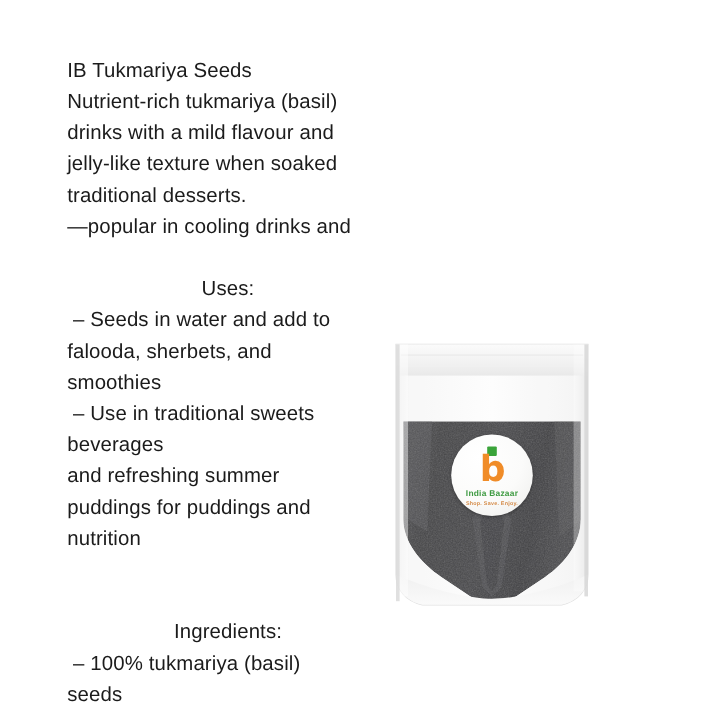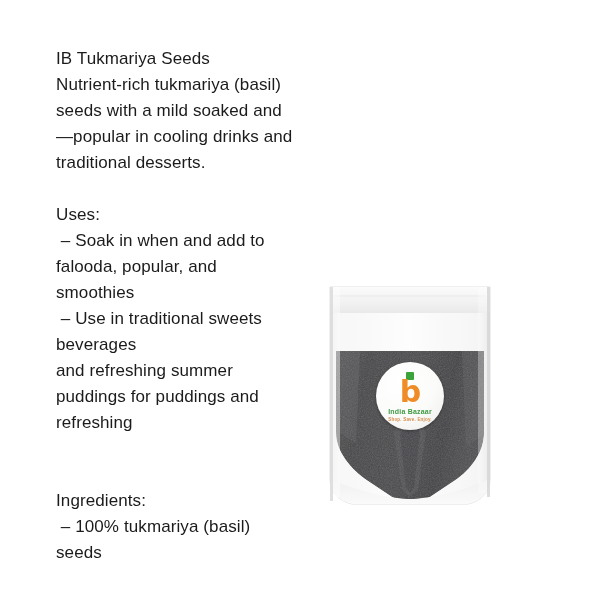--- a/index.html
+++ b/index.html
@@ -43,20 +43,21 @@
   .para-line {
     display: block;
     white-space: pre-wrap;
   }
 
   .spacer-1 { height: 26px; }
   .spacer-2 { height: 52px; }
 
   .section-head {
     display: block;
+    text-align: center;
   }
 
   .bullet-line {
     display: block;
     white-space: pre-wrap;
   }
 
   
   .product-photo {
     position: absolute;
@@ -151,37 +152,38 @@
 </head>
 <body>
 
 <div class="page">
 
   <div class="desc-column">
 
     <div class="para">
       <span class="para-line">IB Tukmariya Seeds</span>
       <span class="para-line">Nutrient-rich tukmariya (basil)</span>
-      <span class="para-line">seeds with a mild soaked and</span>
+      <span class="para-line">drinks with a mild flavour and</span>
+      <span class="para-line">jelly-like texture when soaked</span>
+      <span class="para-line">traditional desserts.</span>
       <span class="para-line">—popular in cooling drinks and</span>
-      <span class="para-line">traditional desserts.</span>
     </div>
 
     <div class="spacer-1"></div>
 
     <div class="para">
       <span class="section-head">Uses:</span>
-      <span class="bullet-line"> – Soak in when and add to</span>
-      <span class="bullet-line">falooda, popular, and</span>
+      <span class="bullet-line"> – Seeds in water and add to</span>
+      <span class="bullet-line">falooda, sherbets, and</span>
       <span class="bullet-line">smoothies</span>
       <span class="bullet-line"> – Use in traditional sweets</span>
       <span class="bullet-line">beverages</span>
       <span class="bullet-line">and refreshing summer</span>
       <span class="bullet-line">puddings for puddings and</span>
-      <span class="bullet-line">refreshing</span>
+      <span class="bullet-line">nutrition</span>
     </div>
 
     <div class="spacer-2"></div>
 
     <div class="para">
       <span class="section-head">Ingredients:</span>
       <span class="bullet-line"> – 100% tukmariya (basil)</span>
       <span class="bullet-line">seeds</span>
     </div>
 

